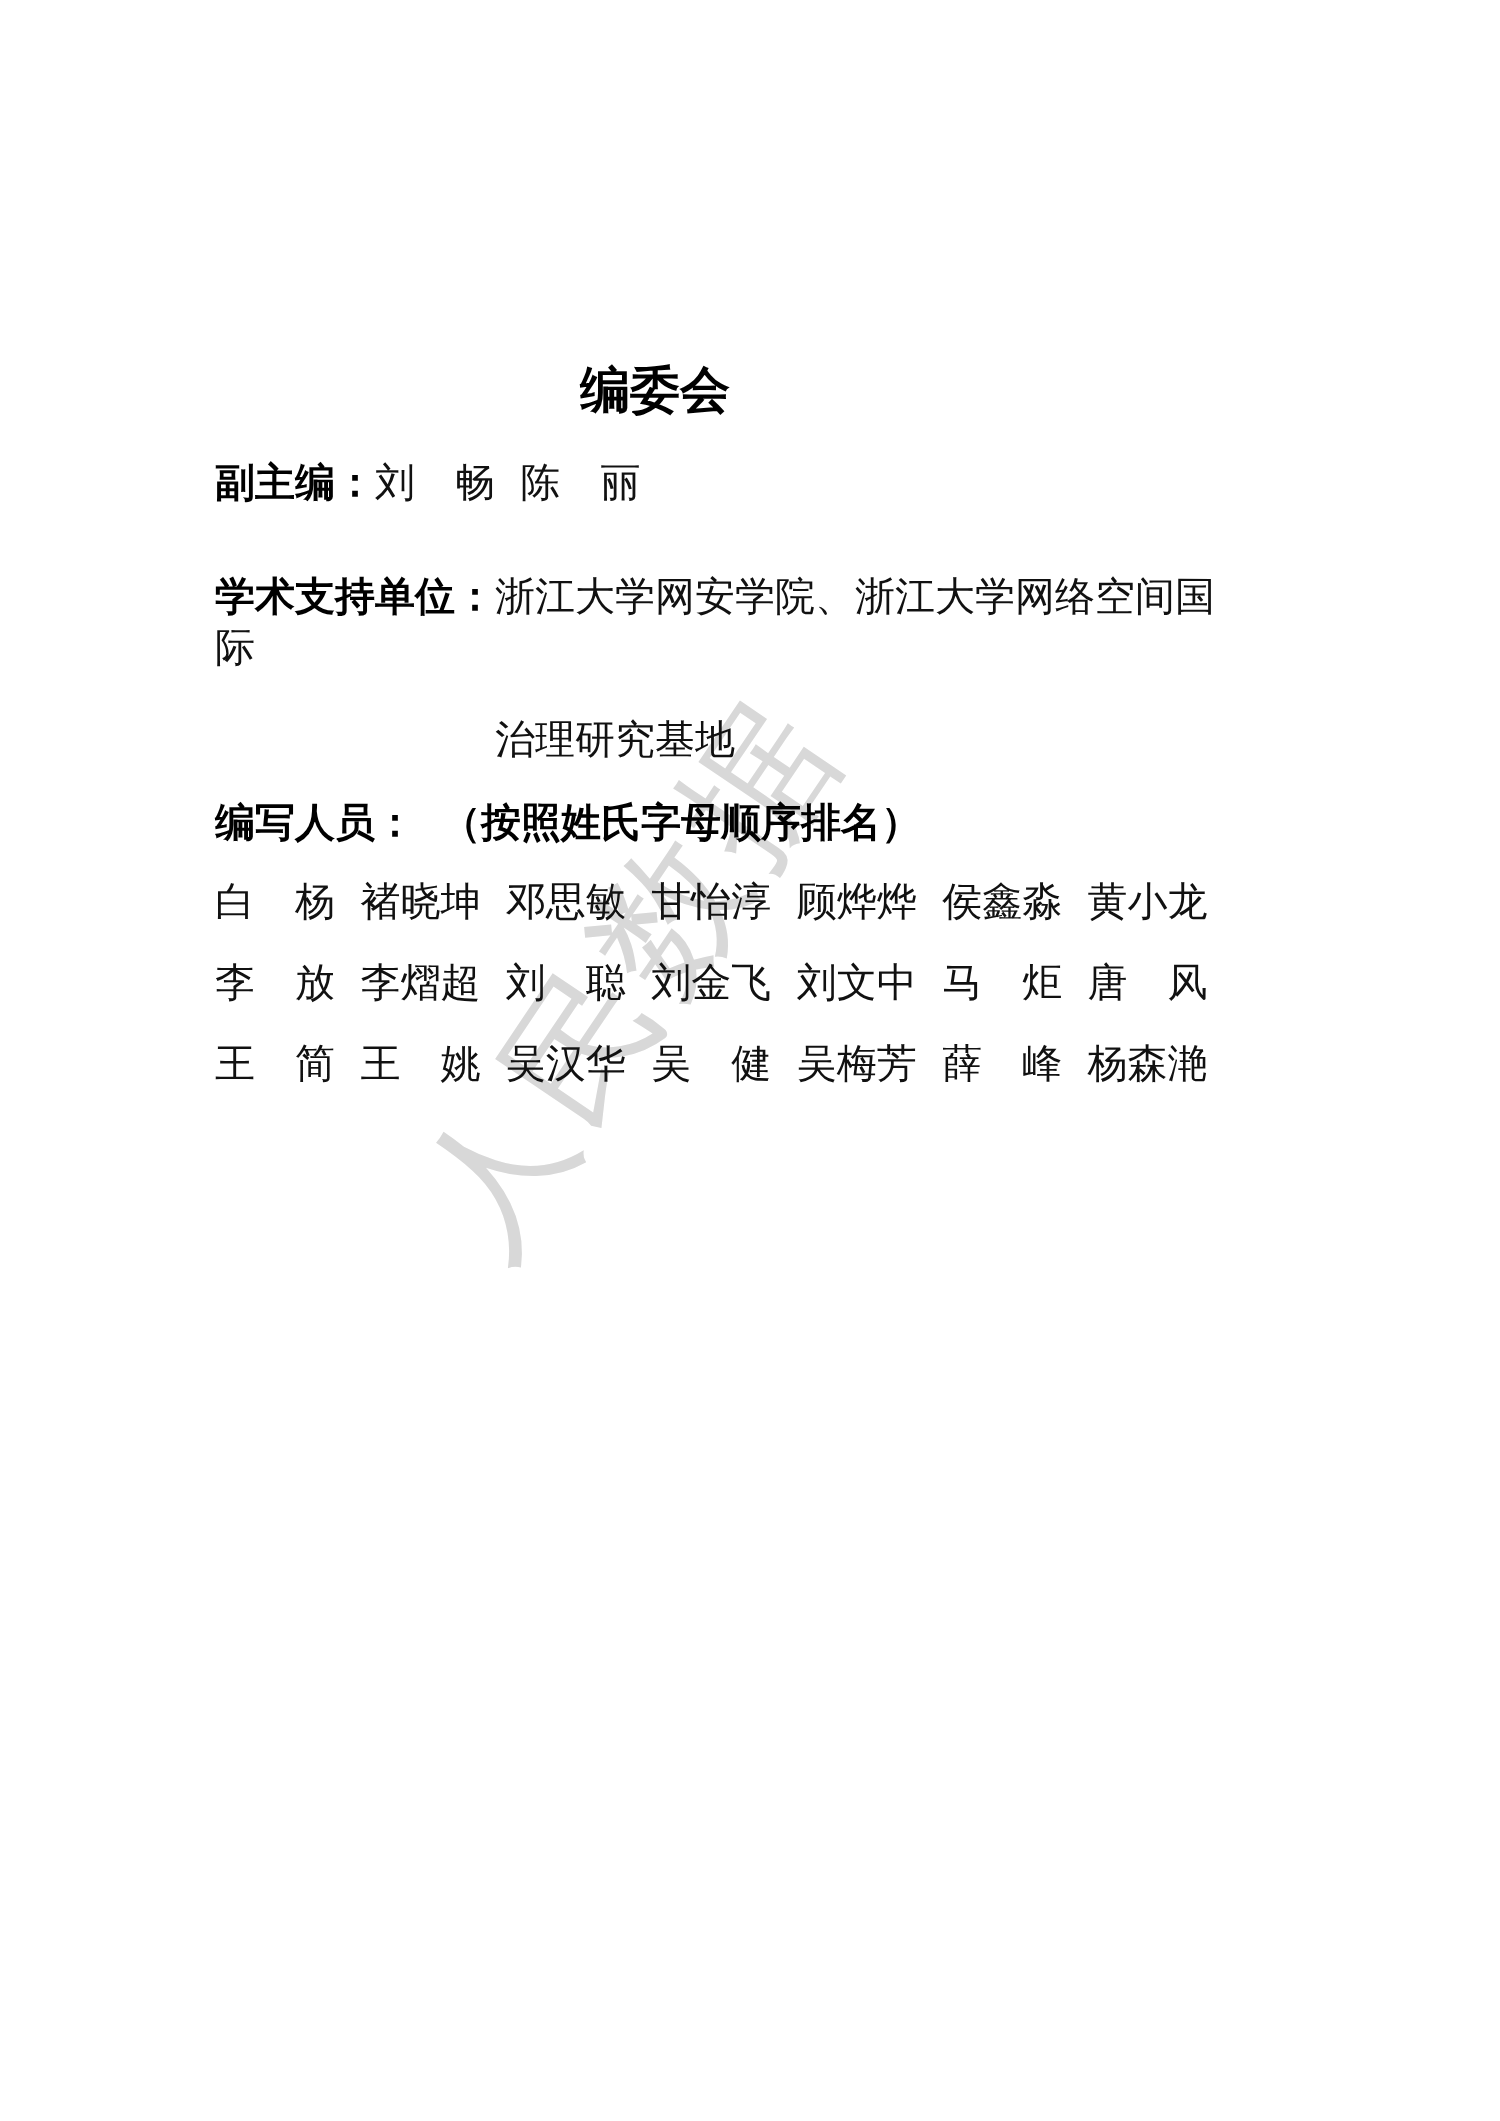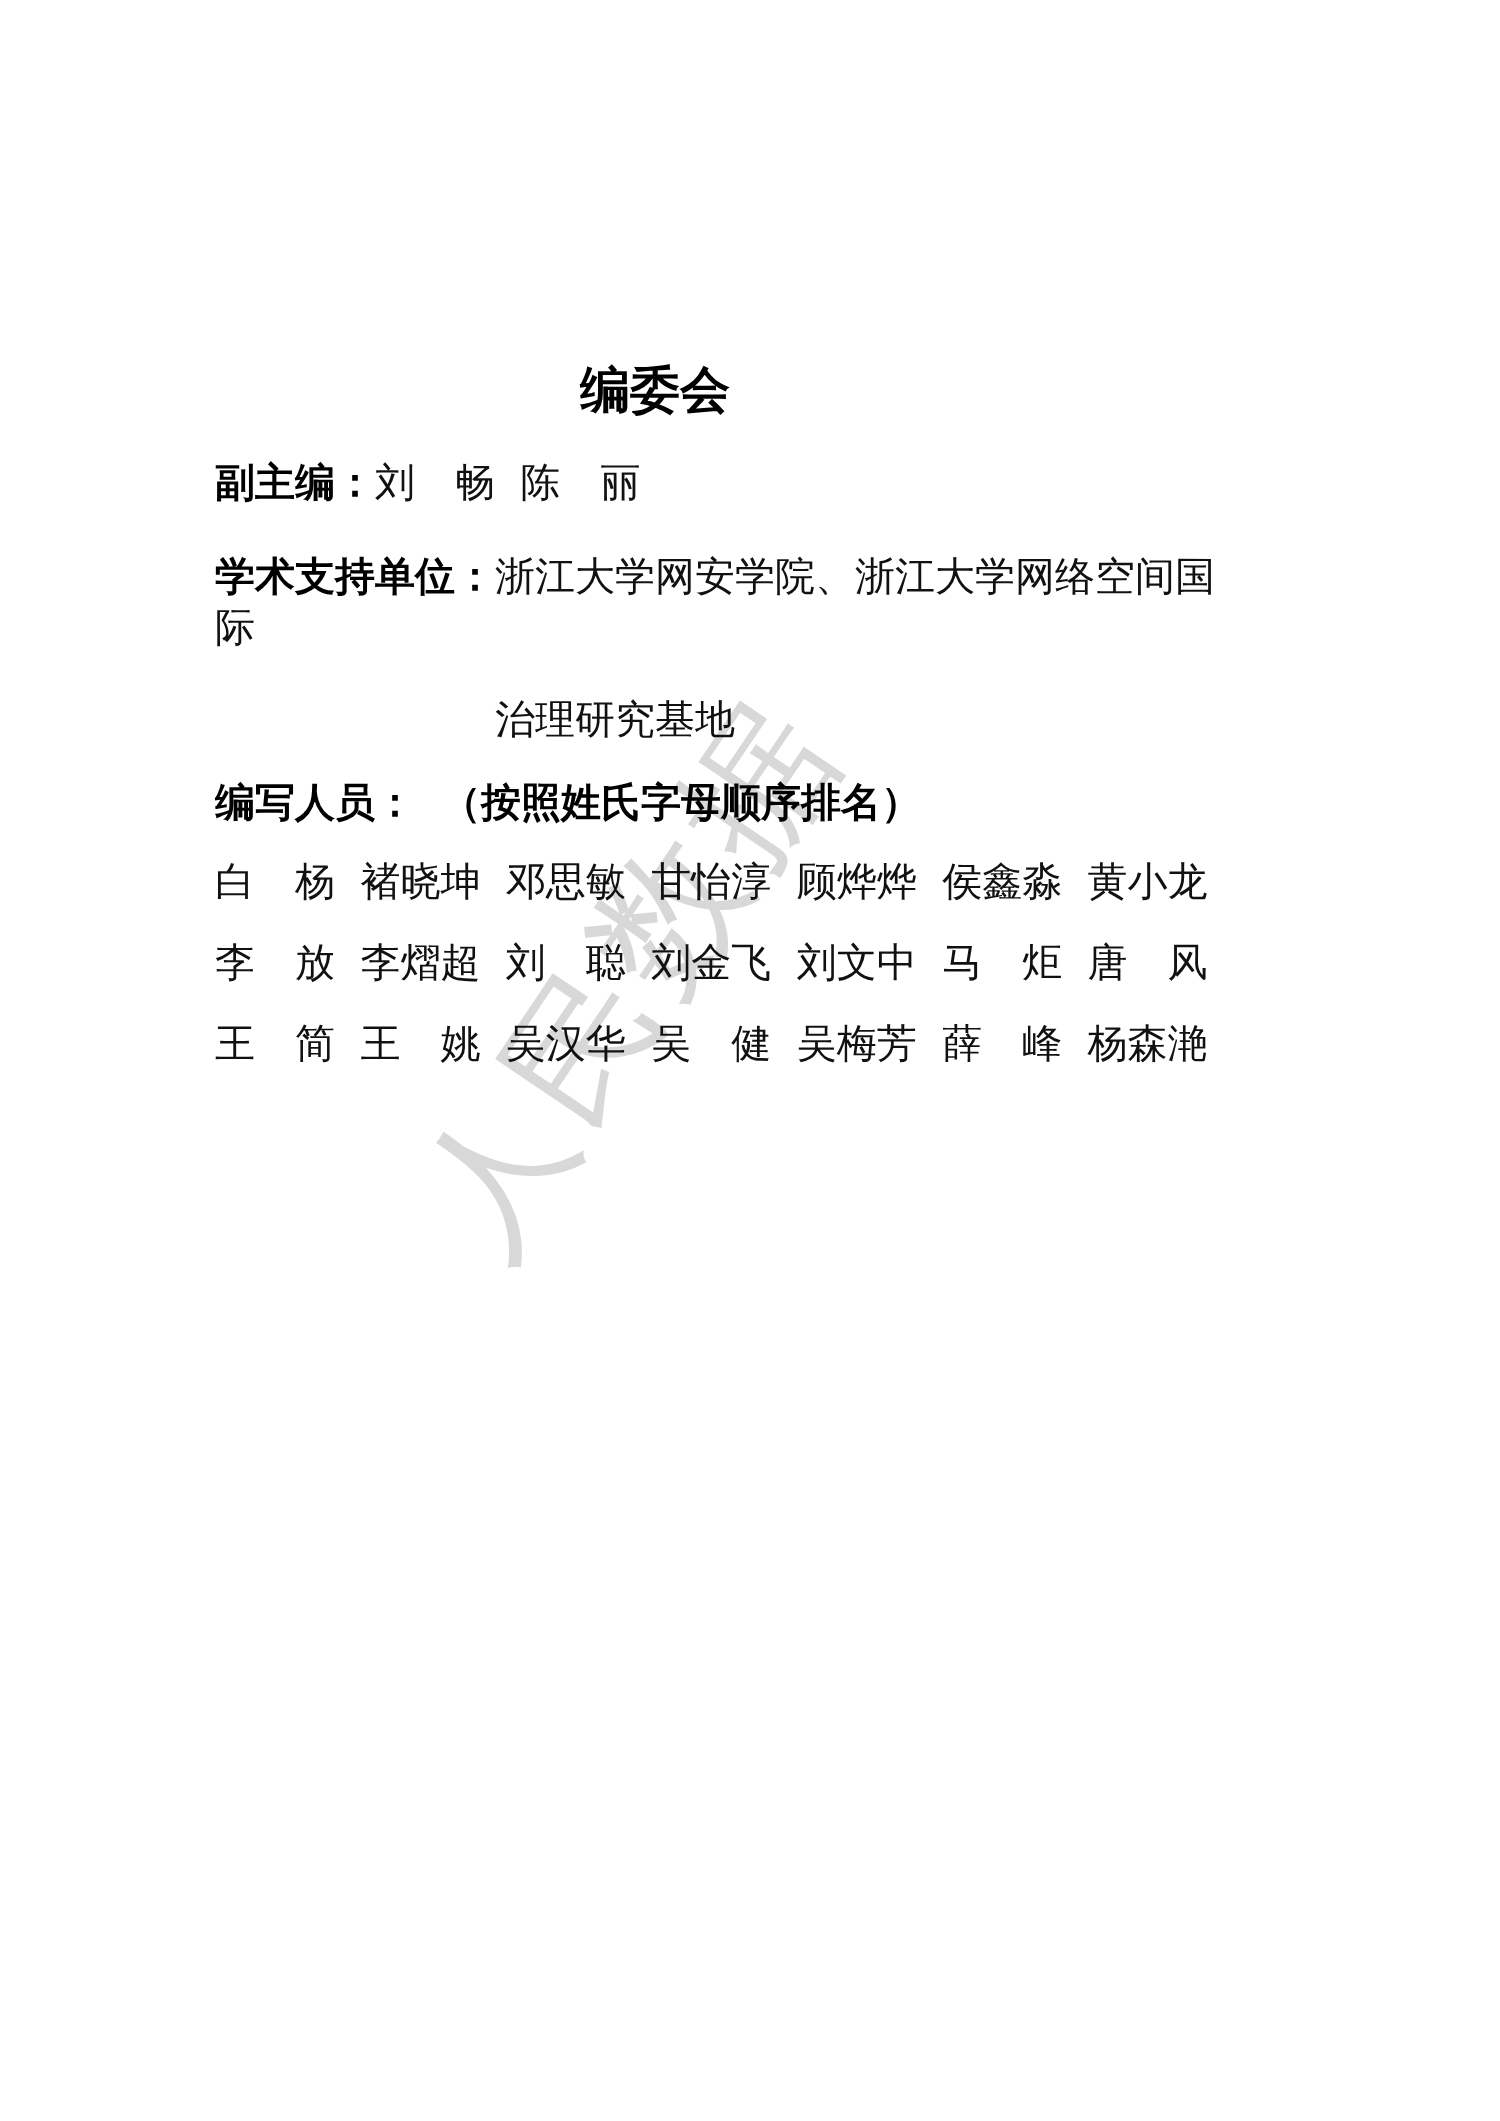--- a/index.html
+++ b/index.html
@@ -58,21 +58,21 @@
     color: #111;
   }
   .names {
     font-family: "DejaVu Serif", serif;
     white-space: pre-wrap;
     color: #111;
   }
   .note { margin-left: 26px; }
   .ghost { visibility: hidden; }
   .mb-entry   { margin-bottom: 46px; }
-  .mb-e3      { margin-bottom: 43px; }
+  .mb-e3      { margin-bottom: 63px; }
   .mb-sup1    { margin-bottom: 41px; }
   .mb-sup2    { margin-bottom: 32px; }
   .mb-writers { margin-bottom: 28px; }
   .mb-row     { margin-bottom: 31px; }
   .mb-rowlast { margin-bottom: 52px; }
 </style>
 </head>
 <body>
 
 <div class="page">

